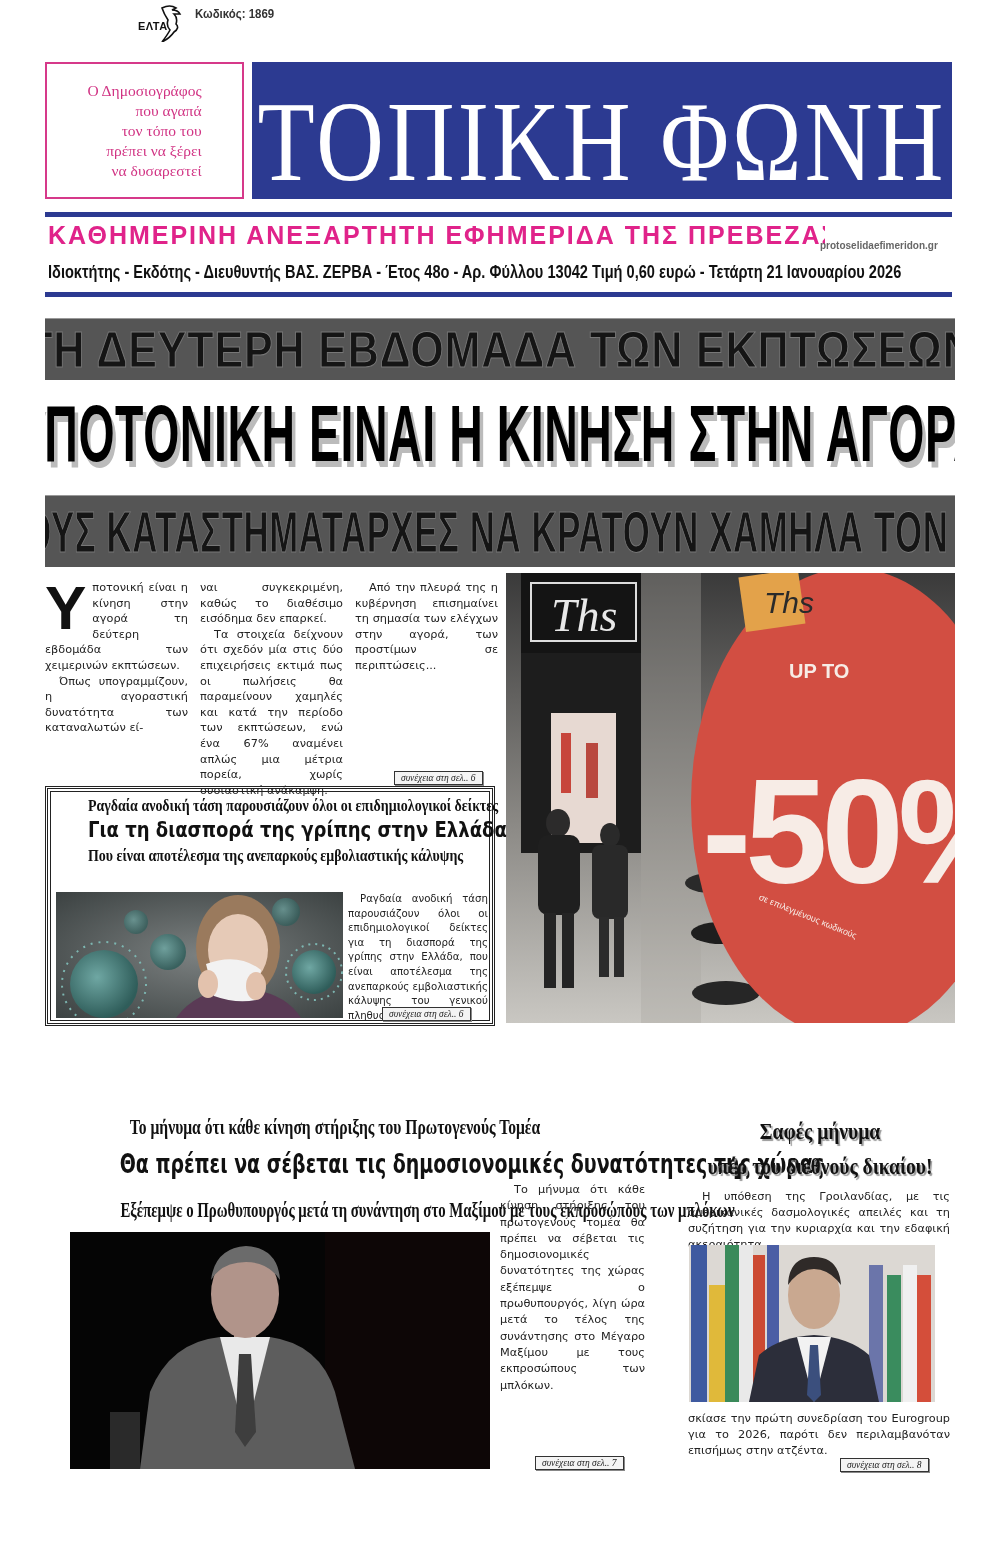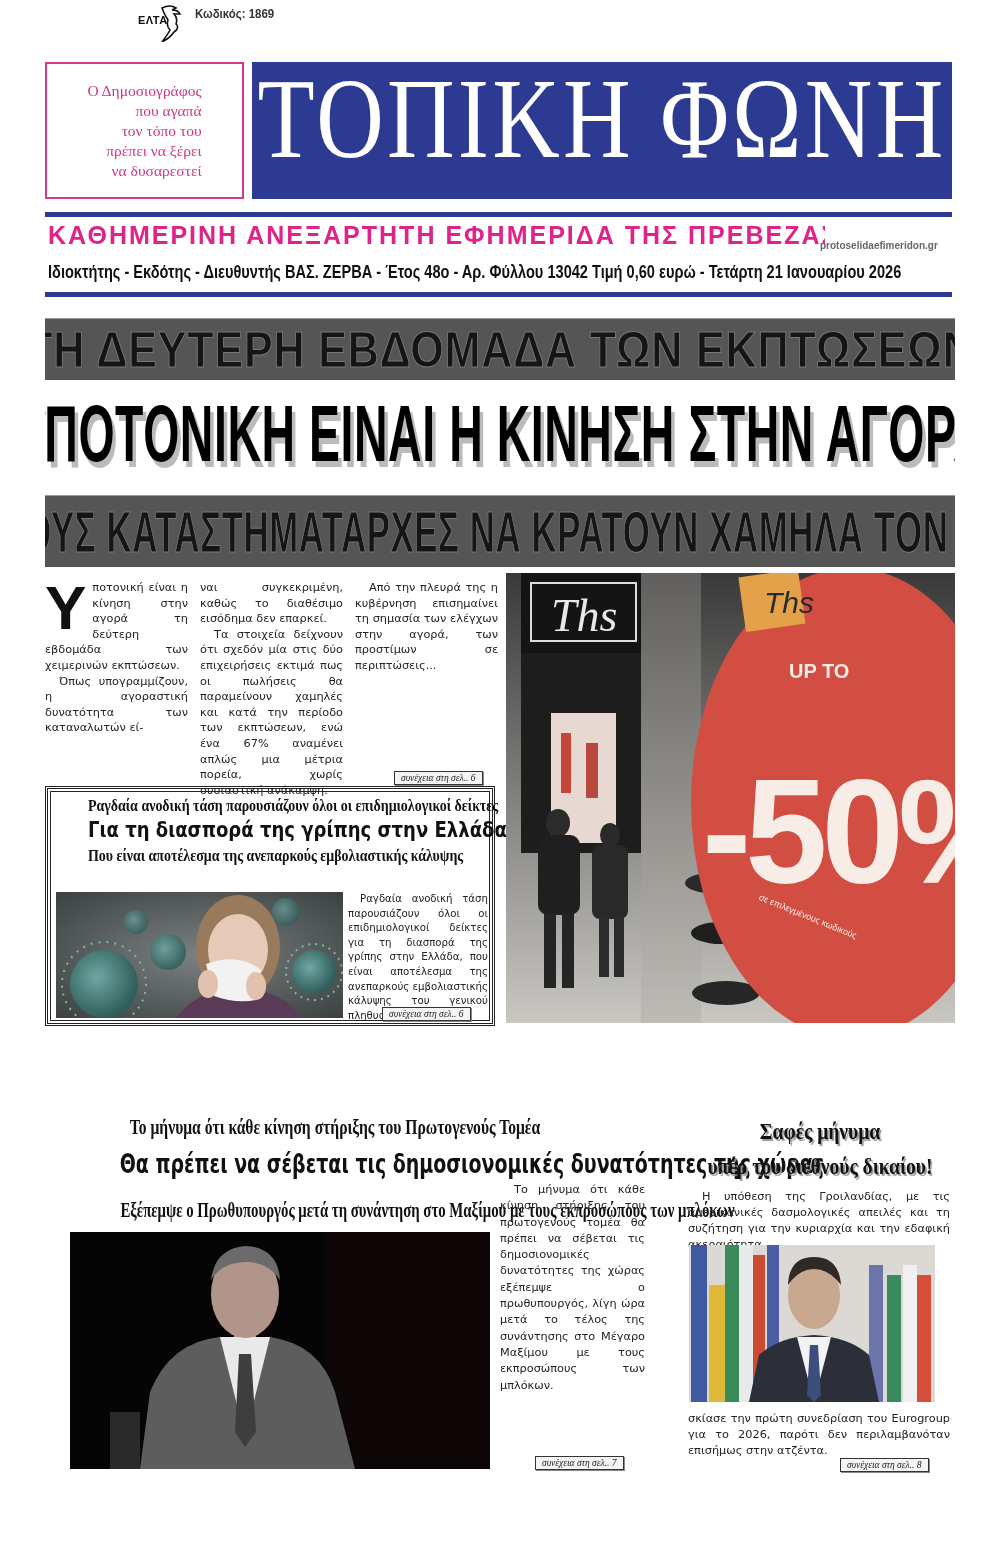--- a/index.html
+++ b/index.html
@@ -3,28 +3,28 @@
 <meta charset="utf-8">
 <style>
   * { box-sizing: border-box; margin: 0; padding: 0; }
   html, body { width: 1000px; height: 1545px; background: #fff; overflow: hidden; }
   body { position: relative; font-family: "Liberation Sans", sans-serif; color: #111; }
 
   .abs { position: absolute; }
 
   
   .elta-logo { left: 136px; top: 4px; width: 50px; height: 36px; }
-  .elta-logo .elta-text { position: absolute; left: 2px; top: 10px; font: bold 11px "Liberation Sans", sans-serif; letter-spacing: 0.5px; color: #111; }
+  .elta-logo .elta-text { position: absolute; left: 2px; top: 16px; font: bold 11px "Liberation Sans", sans-serif; letter-spacing: 0.5px; color: #111; }
   .elta-logo svg { position: absolute; left: 22px; top: 0; }
   .code-label { left: 195px; top: 6px; font: bold 13px "Liberation Sans", sans-serif; color: #333; transform: scaleX(0.88); transform-origin: left; }
 
   
   .motto-box { left: 45px; top: 62px; width: 199px; height: 137px; border: 2px solid #d6398a; display: flex; align-items: center; justify-content: center; }
   .motto-text { font: 15.5px/20px "Liberation Serif", serif; color: #d13484; text-align: right; white-space: pre-line; }
-  .title-box { left: 252px; top: 62px; width: 700px; height: 137px; background: #2c3a91; display: flex; align-items: flex-start; justify-content: center; overflow: hidden; }
+  .title-box { left: 252px; top: 62px; width: 700px; height: 137px; background: #2c3a91; display: flex; align-items: flex-end; justify-content: center; overflow: hidden; }
   .title-text { font: 114px/1 "Liberation Serif", serif; color: #fff; letter-spacing: 4px; transform: scaleX(0.82); white-space: nowrap; }
 
   .rule { left: 45px; width: 907px; background: #2c3a91; }
   .subtitle { left: 48px; top: 223px; font: bold 25px/1 "Liberation Sans", sans-serif; color: #e0238a; letter-spacing: 2px; white-space: nowrap; transform: scaleX(1.0); }
   .subtitle-clip { left: 45px; top: 220px; width: 780px; height: 28px; overflow: hidden; }
   .watermark { left: 820px; top: 240px; font: bold 10px "Liberation Sans", sans-serif; color: #666; }
   .infoline { left: 48px; top: 263px; font: bold 18px/1 "Liberation Sans", sans-serif; color: #111; white-space: nowrap; transform: scaleX(0.81); transform-origin: left; }
 
   
   .band { left: 45px; width: 910px; background: #555; overflow: hidden; display: flex; align-items: center; justify-content: center; border-top: 1px solid #999; }

